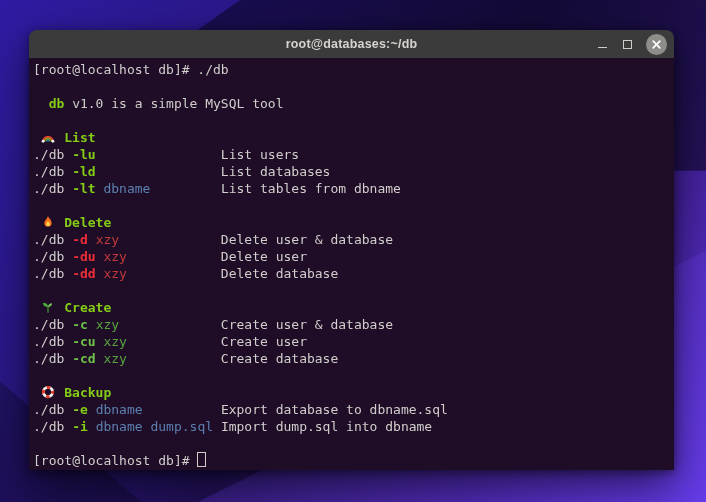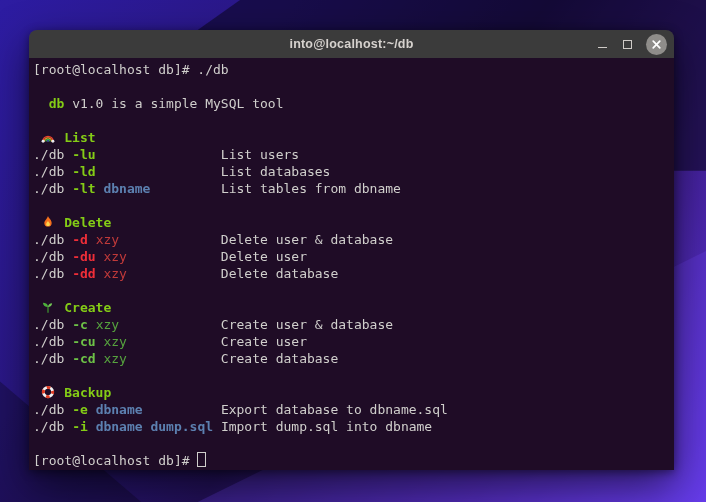--- a/index.html
+++ b/index.html
@@ -30,42 +30,42 @@
   .btn-max{width:12px;height:12px;}
   .btn-max i{display:block;width:9px;height:9px;border:1.4px solid #cfcbc7;box-sizing:border-box;}
   .btn-close{width:21px;height:21px;border-radius:50%;background:#8f8d8a;}
   
   .screen{height:412px;background:#1f0c26;padding:3px 0 0 4px;
     font-family:"DejaVu Sans Mono",monospace;font-size:13px;line-height:17px;
     color:#d0cfcc;white-space:pre;cursor:text;}
   .t-line{min-height:17px;}
   .seg-fg{color:#d0cfcc;}
   .seg-wb{color:#84cc16;font-weight:bold;}
-  .seg-blue{color:#5c80b0;font-weight:bold;}
+  .seg-blue{color:#5c80b0;}
   .seg-redb{color:#ef2e38;font-weight:bold;}
   .seg-red{color:#c13a3a;}
   .seg-greenb{color:#6dc247;font-weight:bold;}
   .seg-green{color:#56a33e;}
   .t-icon{display:inline-block;width:15.6px;height:14px;vertical-align:-2px;}
   .t-icon svg{display:block;width:14px;height:14px;}
   .cursor{display:inline-block;width:7px;height:13px;border:1px solid #d0cfcc;
     vertical-align:-2px;background:transparent;}
 </style>
 </head>
 <body>
 
 <div class="wallpaper">
   <div class="wall-shape-top"></div>
   <div class="wall-shape-bottom-bright"></div>
   <div class="wall-shape-bottom-dark"></div>
 </div>
 
 <div class="window">
   <div class="titlebar">
-    <span class="title">into@localhost:~/db</span>
+    <span class="title">root@databases:~/db</span>
     <div class="controls">
       <span class="wbtn btn-min">
           <i></i>
         </span>
       <span class="wbtn btn-max">
           <i></i>
         </span>
       <span class="wbtn btn-close">
         <svg width="11" height="11" viewBox="0 0 11 11">
           <line x1="2.2" y1="2.2" x2="8.8" y2="8.8" stroke="#ffffff" stroke-width="1.7" stroke-linecap="round"></line>

